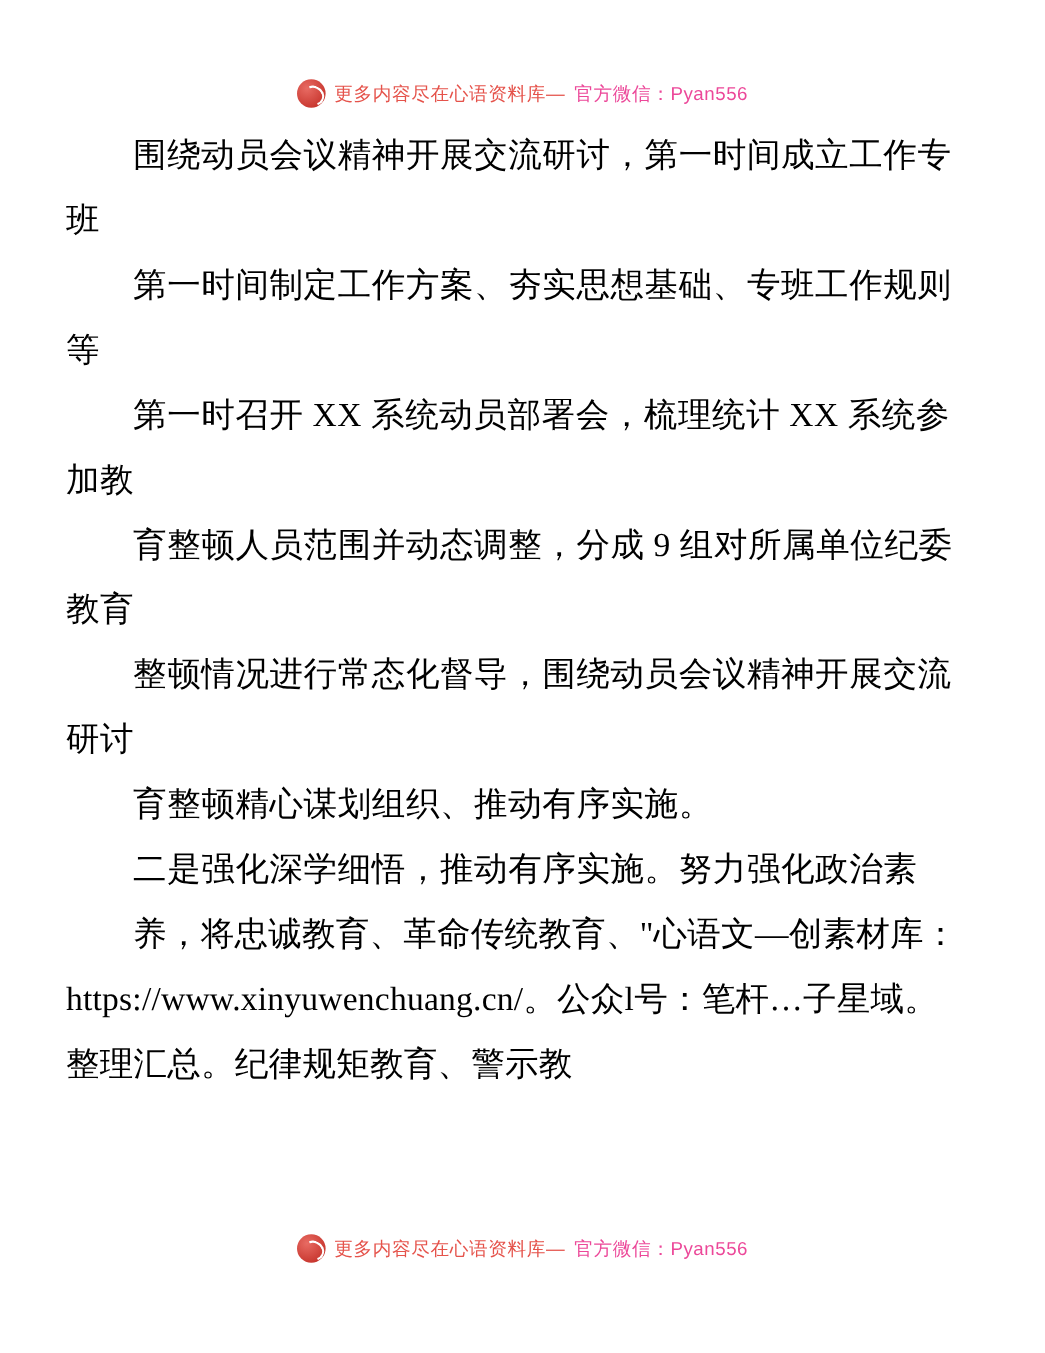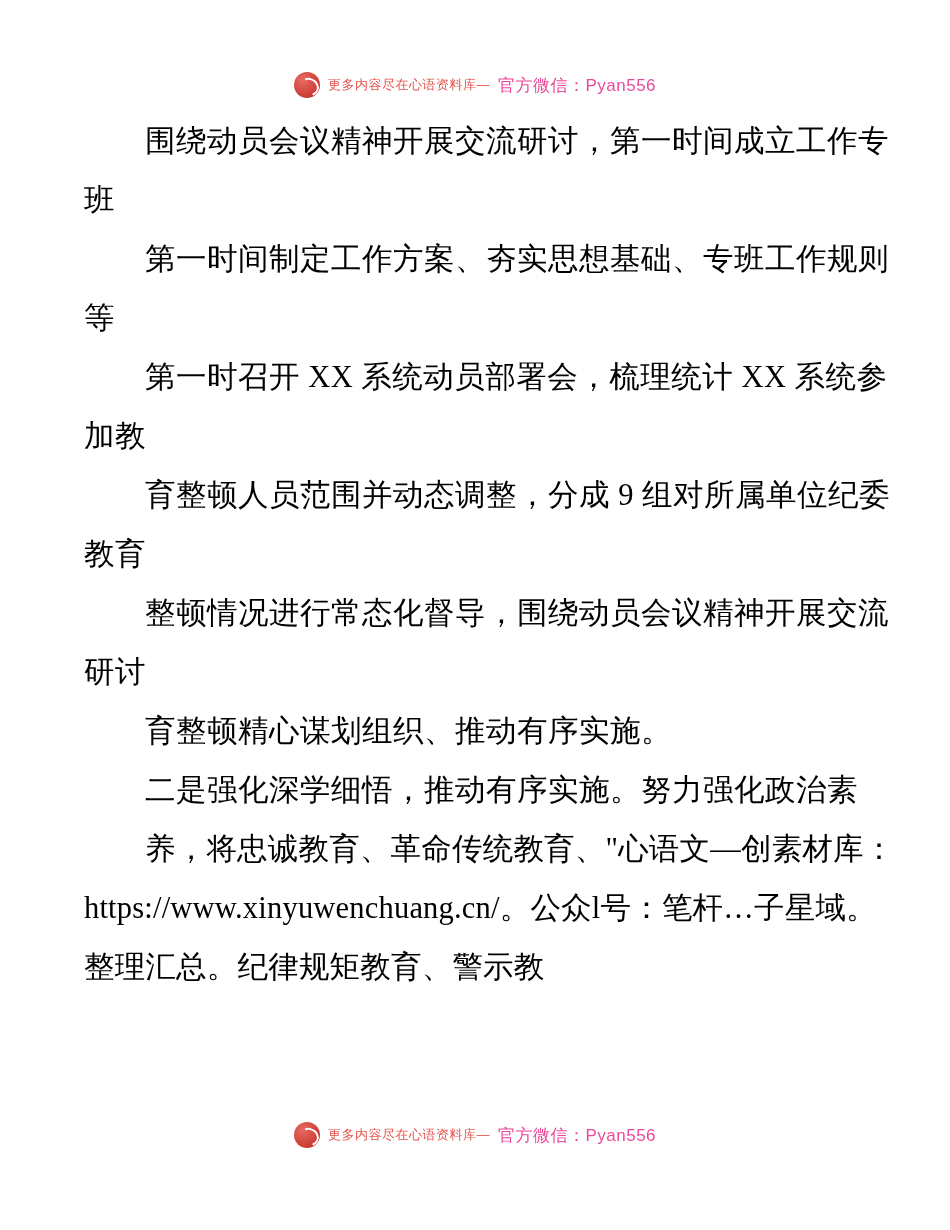--- a/index.html
+++ b/index.html
@@ -57,35 +57,35 @@
     width: 16px;
     height: 14px;
     border: 2px solid #ffffff;
     border-radius: 50% 50% 50% 50%;
     border-left-color: transparent;
     border-bottom-color: transparent;
     transform: rotate(24deg);
   }
   .wm-text {
     color: #e5534b;
-    font-size: 13px;
+    font-size: 17px;
     letter-spacing: 0.5px;
     font-family: "Liberation Sans", sans-serif;
   }
   .wm-text2 {
     color: #ec4899;
     font-size: 17px;
     letter-spacing: 0.5px;
     font-family: "Liberation Sans", sans-serif;
   }
 
   
   .doc-body {
     position: absolute;
-    left: 84px;
+    left: 60px;
     top: 112px;
     width: 816px;
   }
   .para {
     font-size: 30.5px;
     line-height: 59px;
     color: #000000;
     text-indent: 2em;
     letter-spacing: 0.5px;
     font-family: "Liberation Serif", "DejaVu Serif", serif;

